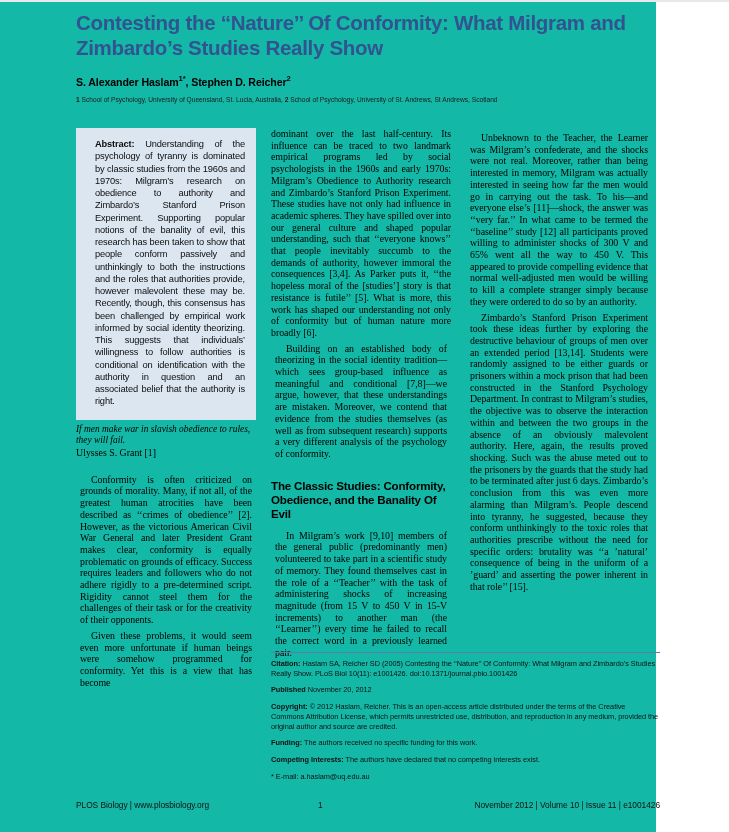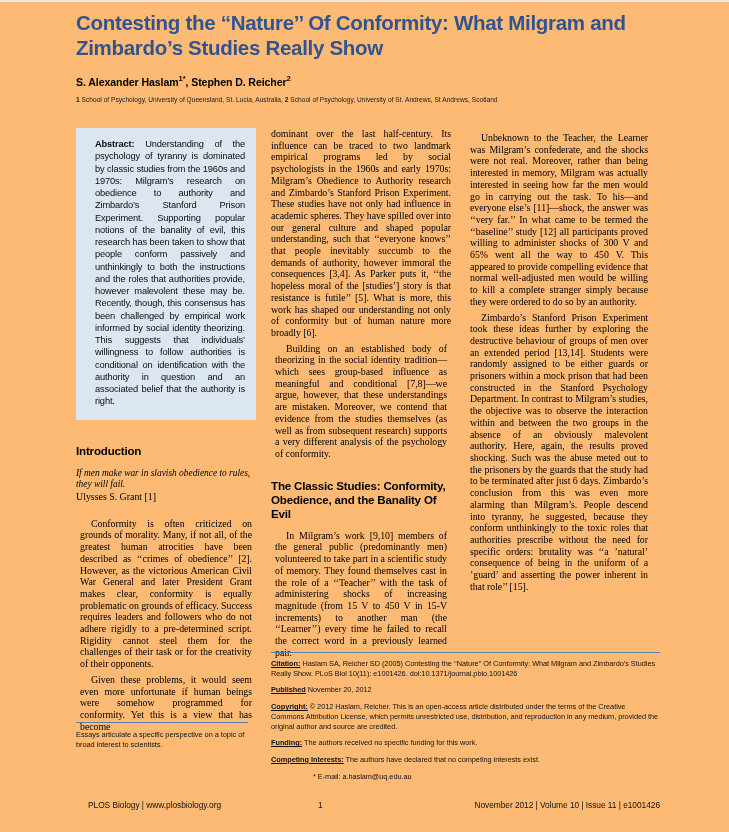--- a/index.html
+++ b/index.html
@@ -11,23 +11,23 @@
     width: 729px;
     height: 832px;
     font-family: "Liberation Serif", "DejaVu Serif", serif;
     color: #000000;
     position: relative;
     overflow: hidden;
   }
   .page {
     position: absolute;
     left: 0; top: 0;
-    width: 729px;
+    width: 656px;
     height: 832px;
-    background: #fdba74;
+    background: #14b8a6;
   }
   .page-inner {
     position: absolute;
     left: 76px;
     top: 0px;
     width: 584px;
   }
 
   
   .title {
@@ -164,35 +164,35 @@
     margin: 0 0 6px 0;
   }
   .meta p {
     font-family: "Liberation Sans", "DejaVu Sans", sans-serif;
     font-size: 7.35px;
     line-height: 9.7px;
     margin: 0 0 7px 0;
     color: #111;
     letter-spacing: -0.04px;
   }
-  .meta p b { font-weight: bold; text-decoration: underline; }
-  .meta p.email { margin-top: 1px; margin-left: 42px; }
+  .meta p b { font-weight: bold; }
+  .meta p.email { margin-top: 1px; }
 
   
   .footer {
     position: absolute;
     left: 76px;
     top: 800px;
     width: 584px;
     font-family: "Liberation Sans", "DejaVu Sans", sans-serif;
     font-size: 8.4px;
     color: #111;
     letter-spacing: -0.05px;
   }
-  .footer .f-left { position: absolute; left: 12px; top: 0; text-align: center; }
+  .footer .f-left { position: absolute; left: 0; top: 0; text-align: center; }
   .footer .f-center { position: absolute; left: 242px; top: 0; }
   .footer .f-right { position: absolute; right: 0; top: 0; }
 
   .edge-line {
     position: absolute;
     left: 0; top: 0;
     width: 729px;
     height: 2px;
     background: #e8e8e8;
   }
@@ -219,21 +219,20 @@
   <div class="cols">
 
     <div class="col col1">
 
       <div class="abstract-box">
         <div class="abstract-text">
           <b>Abstract:</b><span> Understanding of the psychology of tyranny is dominated by classic studies from the 1960s and 1970s: Milgram’s research on obedience to authority and Zimbardo’s Stanford Prison Experiment. Supporting popular notions of the banality of evil, this research has been taken to show that people conform passively and unthinkingly to both the instructions and the roles that authorities provide, however malevolent these may be. Recently, though, this consensus has been challenged by empirical work informed by social identity theorizing. This suggests that individuals’ willingness to follow authorities is conditional on identification with the authority in question and an associated belief that the authority is right.</span>
         </div>
       </div>
 
-      <h2 class="sec">Introduction</h2>
 
       <div class="quote">
         <span class="q-italic">If men make war in slavish obedience to rules, they will fail.</span>
         <span class="q-attr">Ulysses S. Grant [1]</span>
       </div>
 
       <div class="gap"></div>
 
       <p class="body">Conformity is often criticized on grounds of morality. Many, if not all, of the greatest human atrocities have been described as ‘‘crimes of obedience’’ [2]. However, as the victorious American Civil War General and later President Grant makes clear, conformity is equally problematic on grounds of efficacy. Success requires leaders and followers who do not adhere rigidly to a pre-determined script. Rigidity cannot steel them for the challenges of their task or for the creativity of their opponents.</p>
       <p class="body">Given these problems, it would seem even more unfortunate if human beings were somehow programmed for conformity. Yet this is a view that has become</p>
@@ -251,24 +250,20 @@
 
       <p class="body">In Milgram’s work [9,10] members of the general public (predominantly men) volunteered to take part in a scientific study of memory. They found themselves cast in the role of a ‘‘Teacher’’ with the task of administering shocks of increasing magnitude (from 15 V to 450 V in 15-V increments) to another man (the ‘‘Learner’’) every time he failed to recall the correct word in a previously learned pair.</p>
     </div>
 
     <div class="col col3">
       <p class="body">Unbeknown to the Teacher, the Learner was Milgram’s confederate, and the shocks were not real. Moreover, rather than being interested in memory, Milgram was actually interested in seeing how far the men would go in carrying out the task. To his—and everyone else’s [11]—shock, the answer was ‘‘very far.’’ In what came to be termed the ‘‘baseline’’ study [12] all participants proved willing to administer shocks of 300 V and 65% went all the way to 450 V. This appeared to provide compelling evidence that normal well-adjusted men would be willing to kill a complete stranger simply because they were ordered to do so by an authority.</p>
       <p class="body">Zimbardo’s Stanford Prison Experiment took these ideas further by exploring the destructive behaviour of groups of men over an extended period [13,14]. Students were randomly assigned to be either guards or prisoners within a mock prison that had been constructed in the Stanford Psychology Department. In contrast to Milgram’s studies, the objective was to observe the interaction within and between the two groups in the absence of an obviously malevolent authority. Here, again, the results proved shocking. Such was the abuse meted out to the prisoners by the guards that the study had to be terminated after just 6 days. Zimbardo’s conclusion from this was even more alarming than Milgram’s. People descend into tyranny, he suggested, because they conform unthinkingly to the toxic roles that authorities prescribe without the need for specific orders: brutality was ‘‘a ’natural’ consequence of being in the uniform of a ’guard’ and asserting the power inherent in that role’’ [15].</p>
     </div>
   </div>
 
-  <div class="footnote-wrap">
-    <hr class="rule-thin">
-    <div class="footnote">Essays articulate a specific perspective on a topic of broad interest to scientists.</div>
-  </div>
 
   <div class="meta">
     <hr>
     <p><b>Citation:</b><span> Haslam SA, Reicher SD (2005) Contesting the ‘‘Nature’’ Of Conformity: What Milgram and Zimbardo’s Studies Really Show. PLoS Biol 10(11): e1001426. doi:10.1371/journal.pbio.1001426</span></p>
     <p><b>Published</b><span> November 20, 2012</span></p>
     <p><b>Copyright:</b><span> © 2012 Haslam, Reicher. This is an open-access article distributed under the terms of the Creative Commons Attribution License, which permits unrestricted use, distribution, and reproduction in any medium, provided the original author and source are credited.</span></p>
     <p><b>Funding:</b><span> The authors received no specific funding for this work.</span></p>
     <p><b>Competing Interests:</b><span> The authors have declared that no competing interests exist.</span></p>
     <p class="email">* E-mail: a.haslam@uq.edu.au</p>
   </div>

